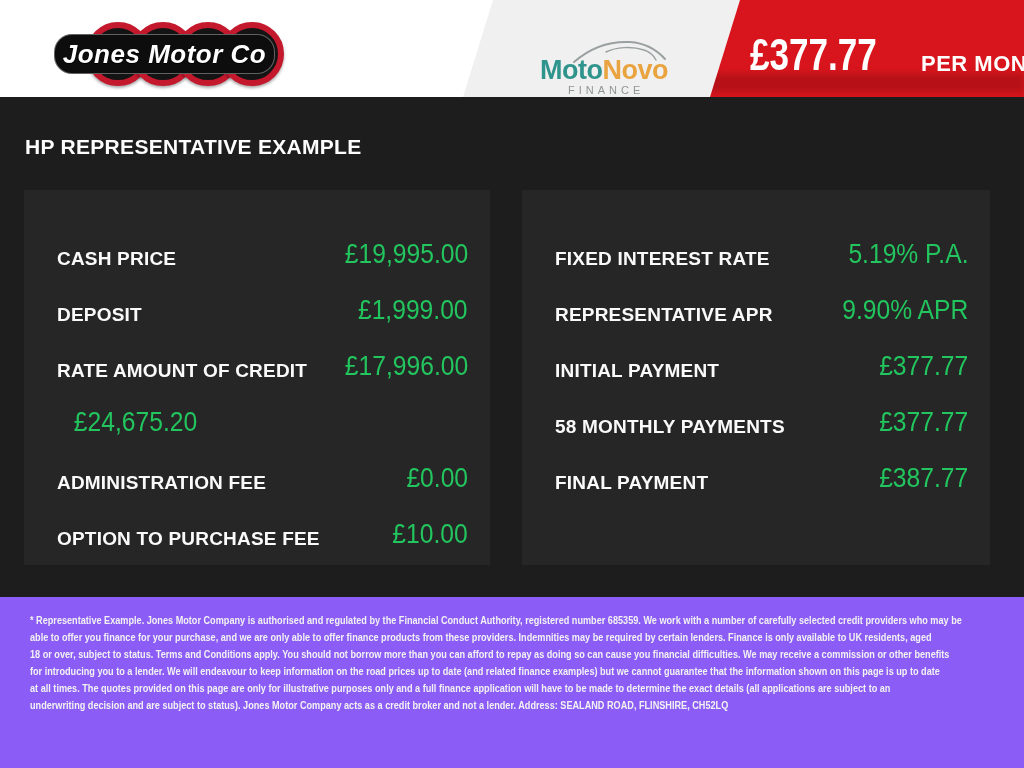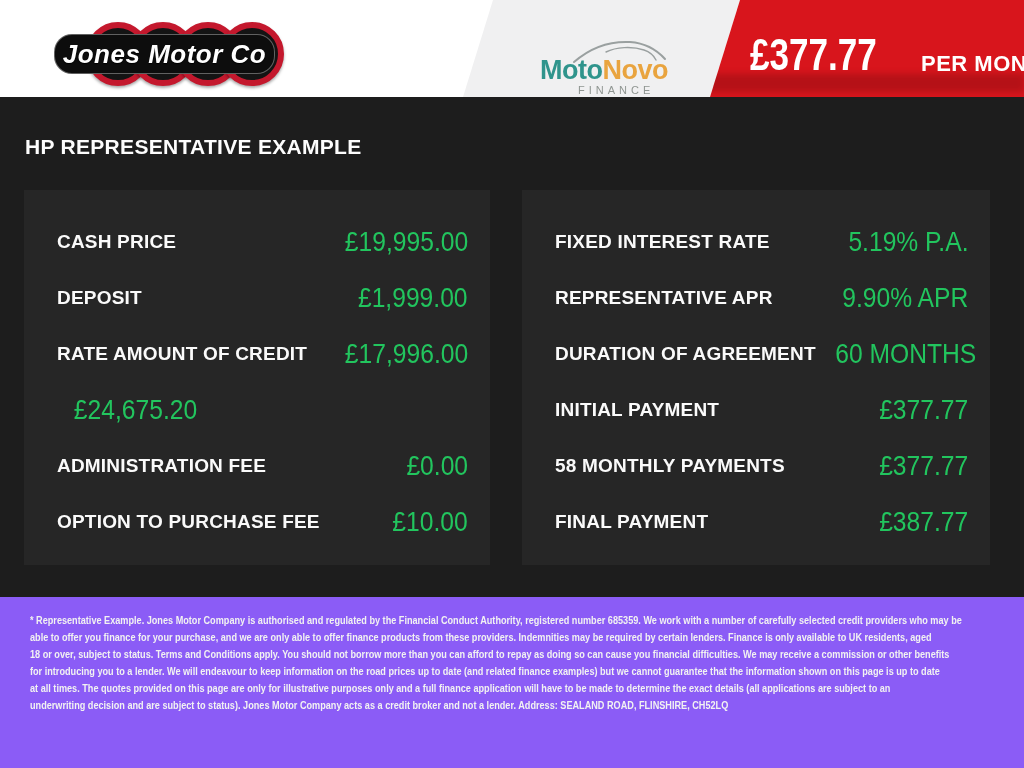--- a/index.html
+++ b/index.html
@@ -26,35 +26,35 @@
     display:flex;align-items:center;justify-content:center;}
   .jpill span{color:#fff;font-style:italic;font-weight:bold;font-size:26px;
     letter-spacing:0.5px;text-shadow:0 1px 1px #000;white-space:nowrap;}
   
   .motonovo{position:absolute;left:540px;top:36px;width:140px;height:56px;}
   .mn-swoosh{position:absolute;left:32px;top:2px;width:96px;height:26px;}
   .mn-text{position:absolute;left:0;top:19px;font-size:27px;font-weight:bold;
     letter-spacing:-0.5px;white-space:nowrap;}
   .mn-moto{color:#2f948c;} .mn-novo{color:#e9a43f;}
   .mn-finance{position:absolute;left:28px;top:48px;font-size:11px;color:#8f9591;
-    letter-spacing:4px;font-weight:normal;margin-left:10px;}
+    letter-spacing:4px;font-weight:normal;}
   
   .price-amount{position:absolute;left:750px;top:32px;color:#fff;font-size:45px;
     font-weight:bold;line-height:1;white-space:nowrap;}
   .price-amount>span{display:inline-block;transform:scaleX(0.78);transform-origin:left center;}
   .price-period{position:absolute;left:893px;top:51px;color:#fff;font-size:22px;
     font-weight:bold;letter-spacing:0.5px;white-space:nowrap;margin-left:28px;}
   
   .title{position:absolute;left:25px;top:135px;margin:0;color:#fdfdfd;font-size:21px;
     font-weight:bold;letter-spacing:0.3px;white-space:nowrap;}
   .panel{position:absolute;top:190px;height:375px;background:#262626;
     box-sizing:border-box;padding:24px 22px 15px 33px;display:flex;flex-direction:column;}
   .panel-left{left:24px;width:466px;}
   .panel-right{left:522px;width:468px;}
-  .frow{height:56px;display:flex;align-items:center;justify-content:space-between;}
+  .frow{height:56px;display:flex;align-items:flex-end;justify-content:space-between;}
   .flabel{color:#fafafa;font-size:19px;font-weight:bold;letter-spacing:0.2px;white-space:nowrap;}
   .fvalue{color:#22c55e;font-size:28px;font-weight:normal;text-align:right;white-space:nowrap;}
   .fvalue>span{display:inline-block;transform:scaleX(0.88);transform-origin:right center;}
   
   .footer{position:absolute;left:0;top:597px;width:1024px;height:171px;background:#8b5cf6;}
   .disclaimer{position:absolute;left:30px;top:15px;}
   .dline{color:#f2f2f2;font-size:11px;font-weight:bold;line-height:17px;
     white-space:nowrap;transform:scaleX(0.83);transform-origin:left center;}
 </style>
 </head>
@@ -126,24 +126,20 @@
   <section class="panel panel-right">
     <div class="frow">
       <span class="flabel">FIXED INTEREST RATE</span>
       <span class="fvalue"><span>5.19% P.A.</span></span>
     </div>
     <div class="frow">
       <span class="flabel">REPRESENTATIVE APR</span>
       <span class="fvalue"><span>9.90% APR</span></span>
     </div>
     <div class="frow">
-      <span class="flabel">DURATION OF AGREEMENT</span>
-      <span class="fvalue"><span>60 MONTHS</span></span>
-    </div>
-    <div class="frow">
       <span class="flabel">INITIAL PAYMENT</span>
       <span class="fvalue"><span>£377.77</span></span>
     </div>
     <div class="frow">
       <span class="flabel">58 MONTHLY PAYMENTS</span>
       <span class="fvalue"><span>£377.77</span></span>
     </div>
     <div class="frow">
       <span class="flabel">FINAL PAYMENT</span>
       <span class="fvalue"><span>£387.77</span></span>

